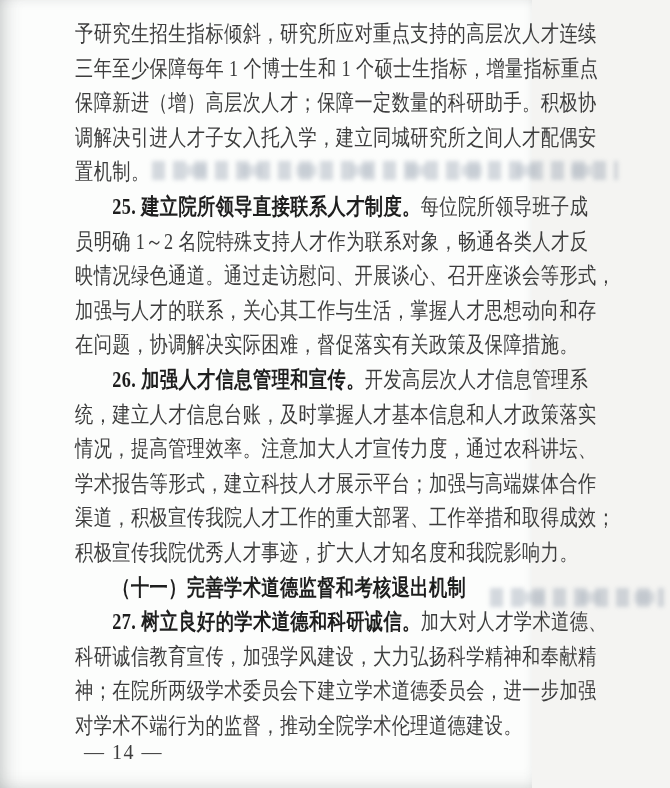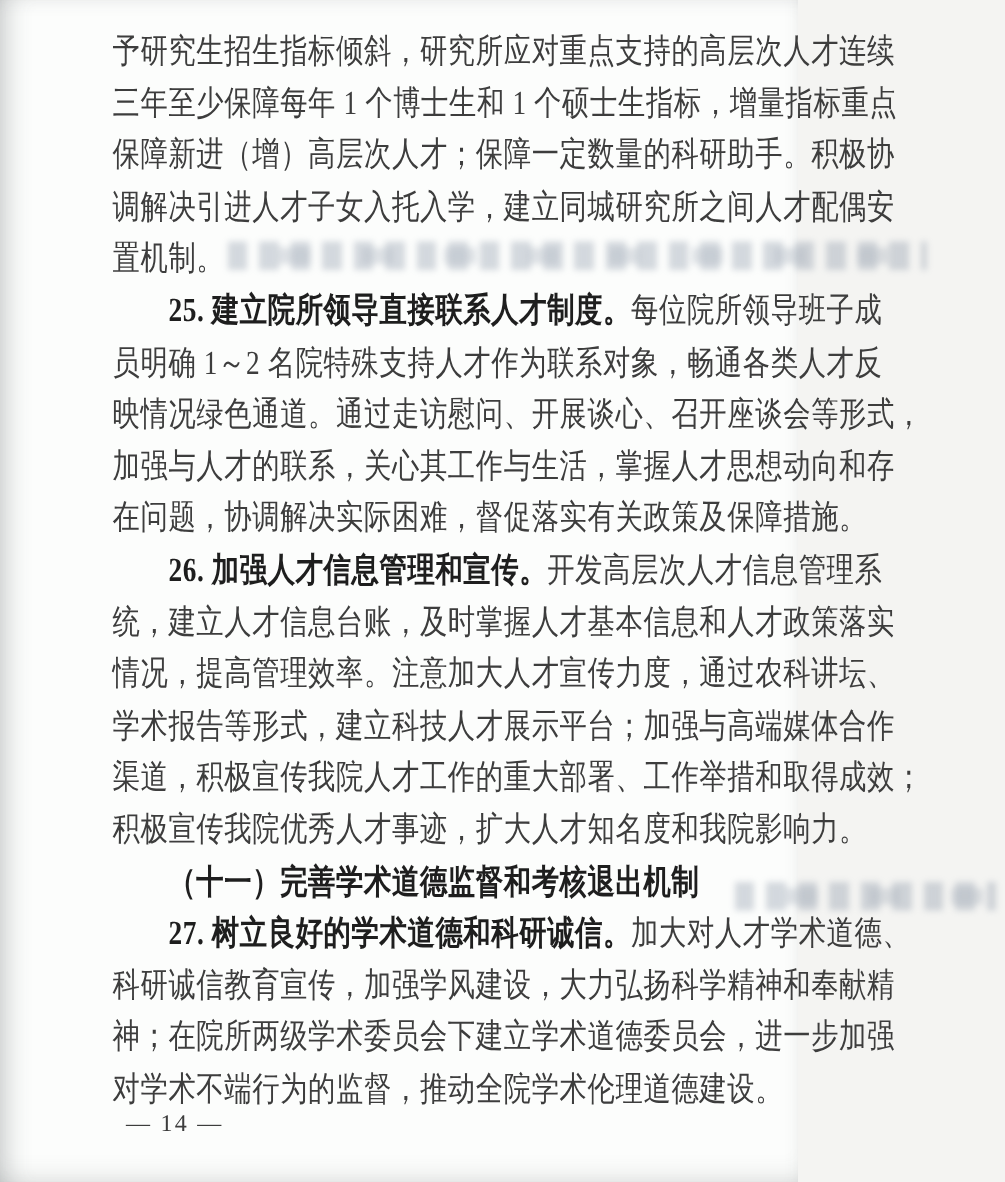--- a/index.html
+++ b/index.html
@@ -28,21 +28,21 @@
     white-space: nowrap;
     color: var(--body-text, #3d3d3d);
     transform: scaleX(0.81);
     transform-origin: 0 50%;
   }
   .line.indent { padding-left: 46px; }
   .run { font-weight: normal; }
   .run.bold { font-weight: bold; color: var(--bold-text, #1e1e1e); }
   .footer {
     position: absolute; left: 84px; top: 741px;
-    font-size: 16px; letter-spacing: 1.5px;
+    font-size: 20px; letter-spacing: 1.5px;
     color: var(--body-text, #3d3d3d);
   }
   
   .ghost {
     position: absolute; height: 19px;
     filter: blur(2px); opacity: 0.5;
     background: repeating-linear-gradient(90deg,
       rgba(118, 132, 152, 0.60) 0px 13px,
       rgba(118, 132, 152, 0.00) 13px 21px);
   }

